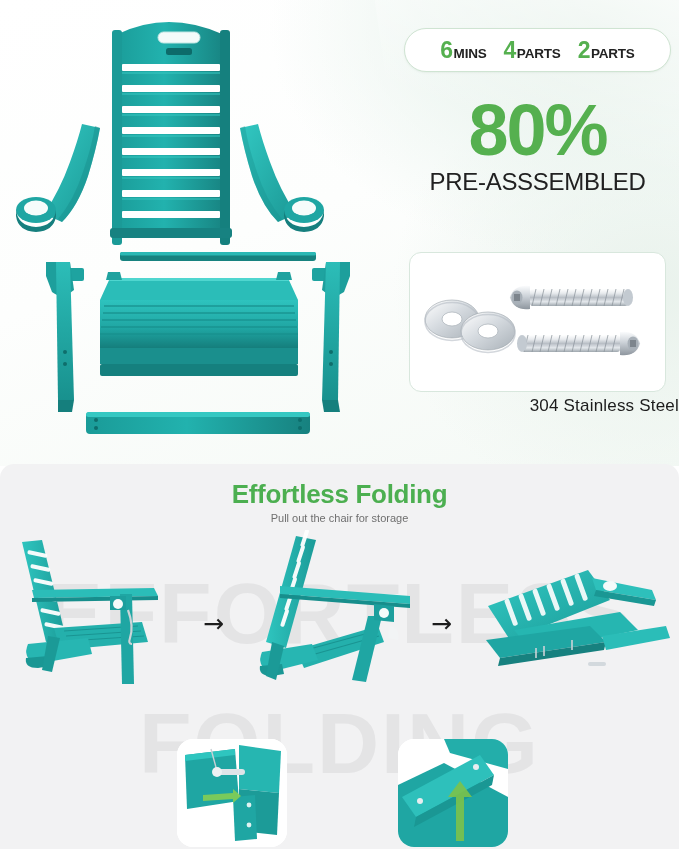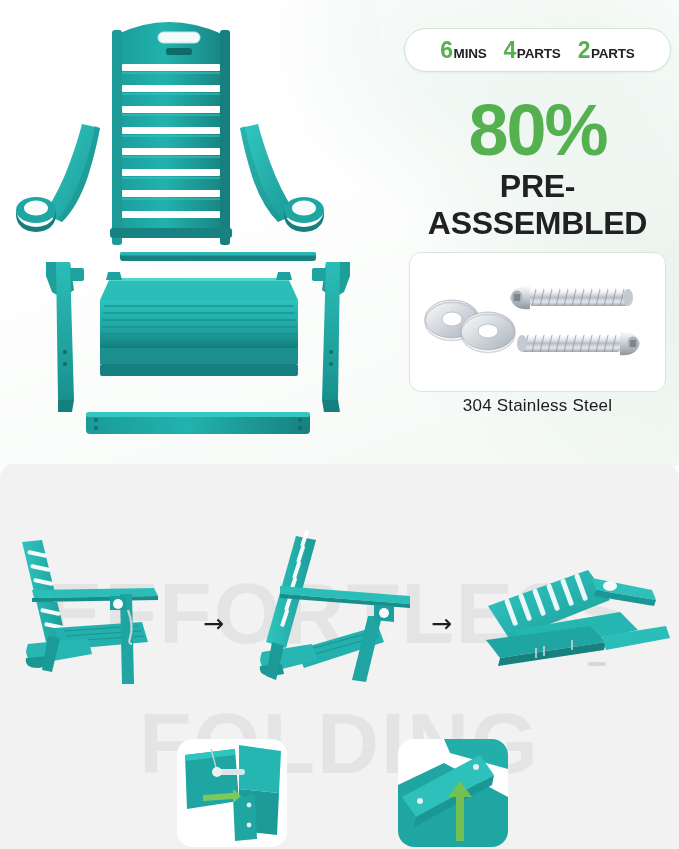--- a/index.html
+++ b/index.html
@@ -51,35 +51,35 @@
     font-size: 13.5px; font-weight: bold; color: #222; letter-spacing: -0.2px;
     margin-left: 1px;
   }
 
   .headline-wrap { position: absolute; left: 0; top: 88px; width: 283px; text-align: center; margin-top: 8px; }
   .pct {
     font-size: 72px; font-weight: bold; color: #55b04f;
     letter-spacing: -2px; line-height: 0.95;
   }
   .pre-assembled {
-    font-size: 32px; font-weight: bold; color: #212121;
+    font-size: 24px; font-weight: normal; color: #212121;
     letter-spacing: -0.3px; margin-top: 4px;
   }
 
   .hw-card {
     position: absolute; left: 13px; top: 252px;
     width: 257px; height: 140px;
     background: #ffffff;
     border: 1px solid #d8e7dd;
     border-radius: 12px;
     overflow: hidden;
   }
   .hw-caption {
     position: absolute; left: 0; top: 396px; width: 283px;
-    text-align: center; font-size: 17px; color: #1c1c1c; letter-spacing: 0.2px;
+    text-align: right; font-size: 17px; color: #1c1c1c; letter-spacing: 0.2px;
   }
 
   
   .bottom-section {
     position: absolute; left: 0; top: 464px; width: 679px; height: 385px;
     background: #f2f2f3;
     border-top-left-radius: 14px; border-top-right-radius: 14px;
     overflow: hidden;
   }
   .fold-title {
@@ -367,20 +367,22 @@
 
       <div class="hw-caption">304 Stainless Steel</div>
     </div>
   </div>
 
   <div class="bottom-section">
 
     <div class="wm wm-1">EFFORTLESS</div>
     <div class="wm wm-2">FOLDING</div>
 
+    <div class="fold-title">Effortless Folding</div>
+    <div class="fold-sub">Pull out the chair for storage</div>
 
     <div class="stage stage-1">
       <svg width="196" height="160" viewBox="0 0 196 160" xmlns="http://www.w3.org/2000/svg">
         <defs>
           <linearGradient id="s1a" x1="0" y1="0" x2="1" y2="0">
             <stop offset="0%" stop-color="#2fc5bf"></stop>
               <stop offset="100%" stop-color="#1b9b98"></stop>
           </linearGradient>
         </defs>
 

